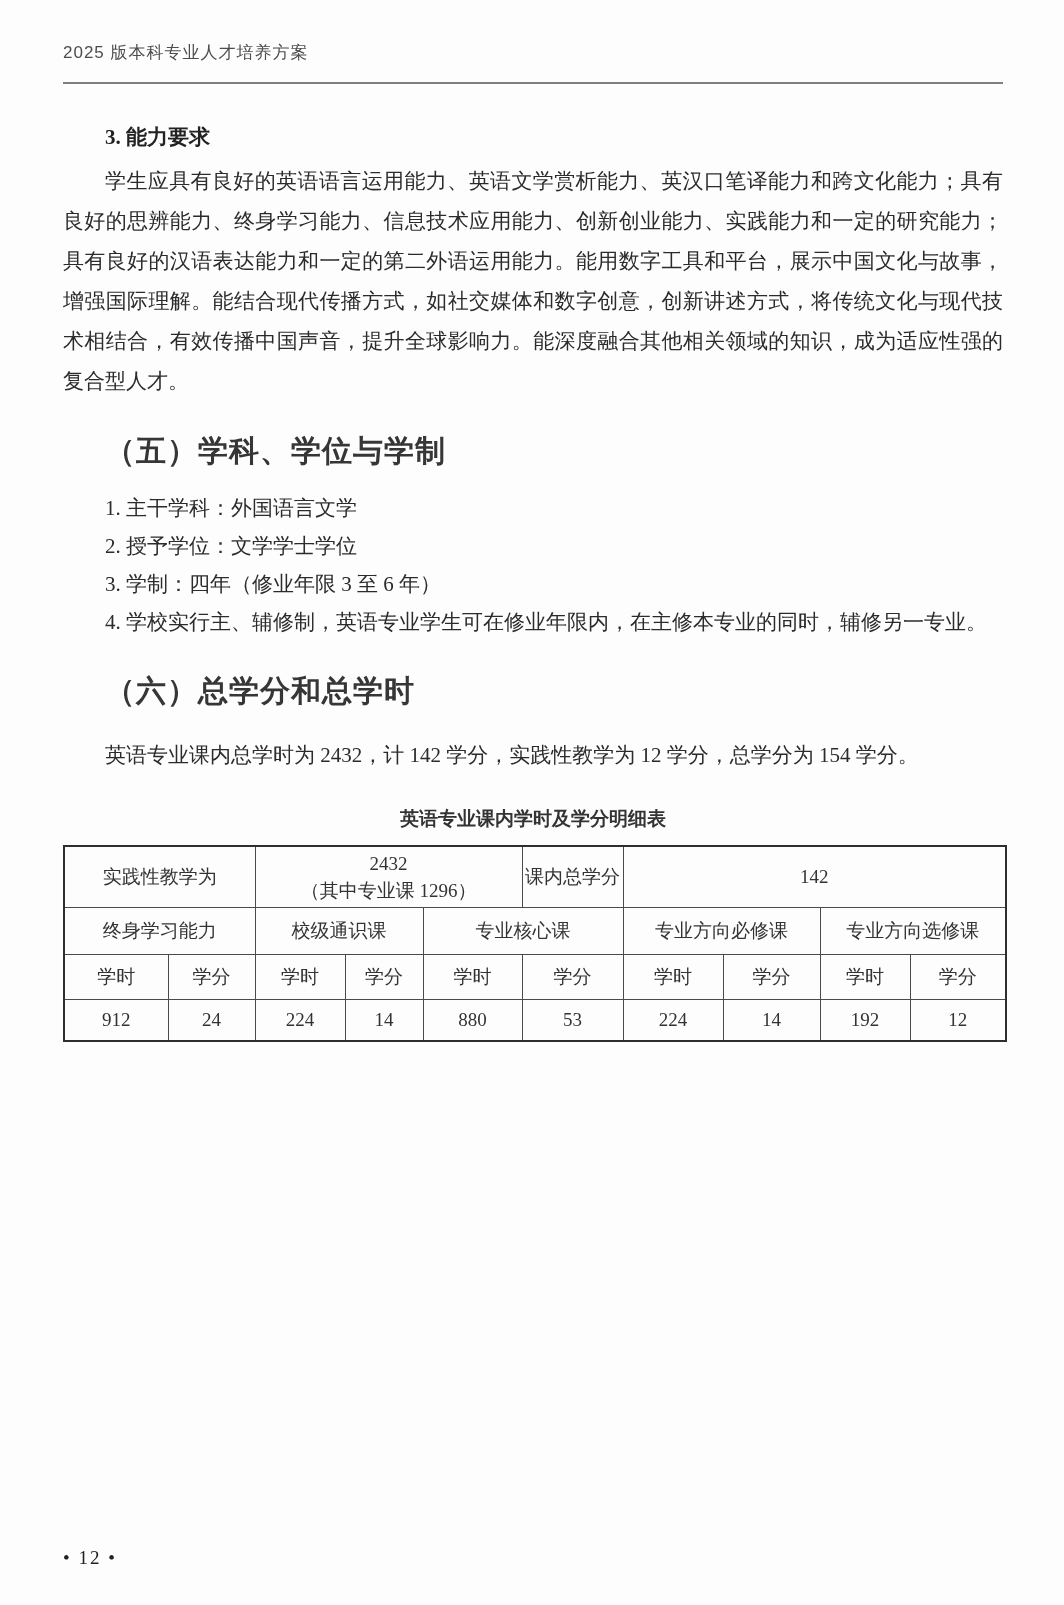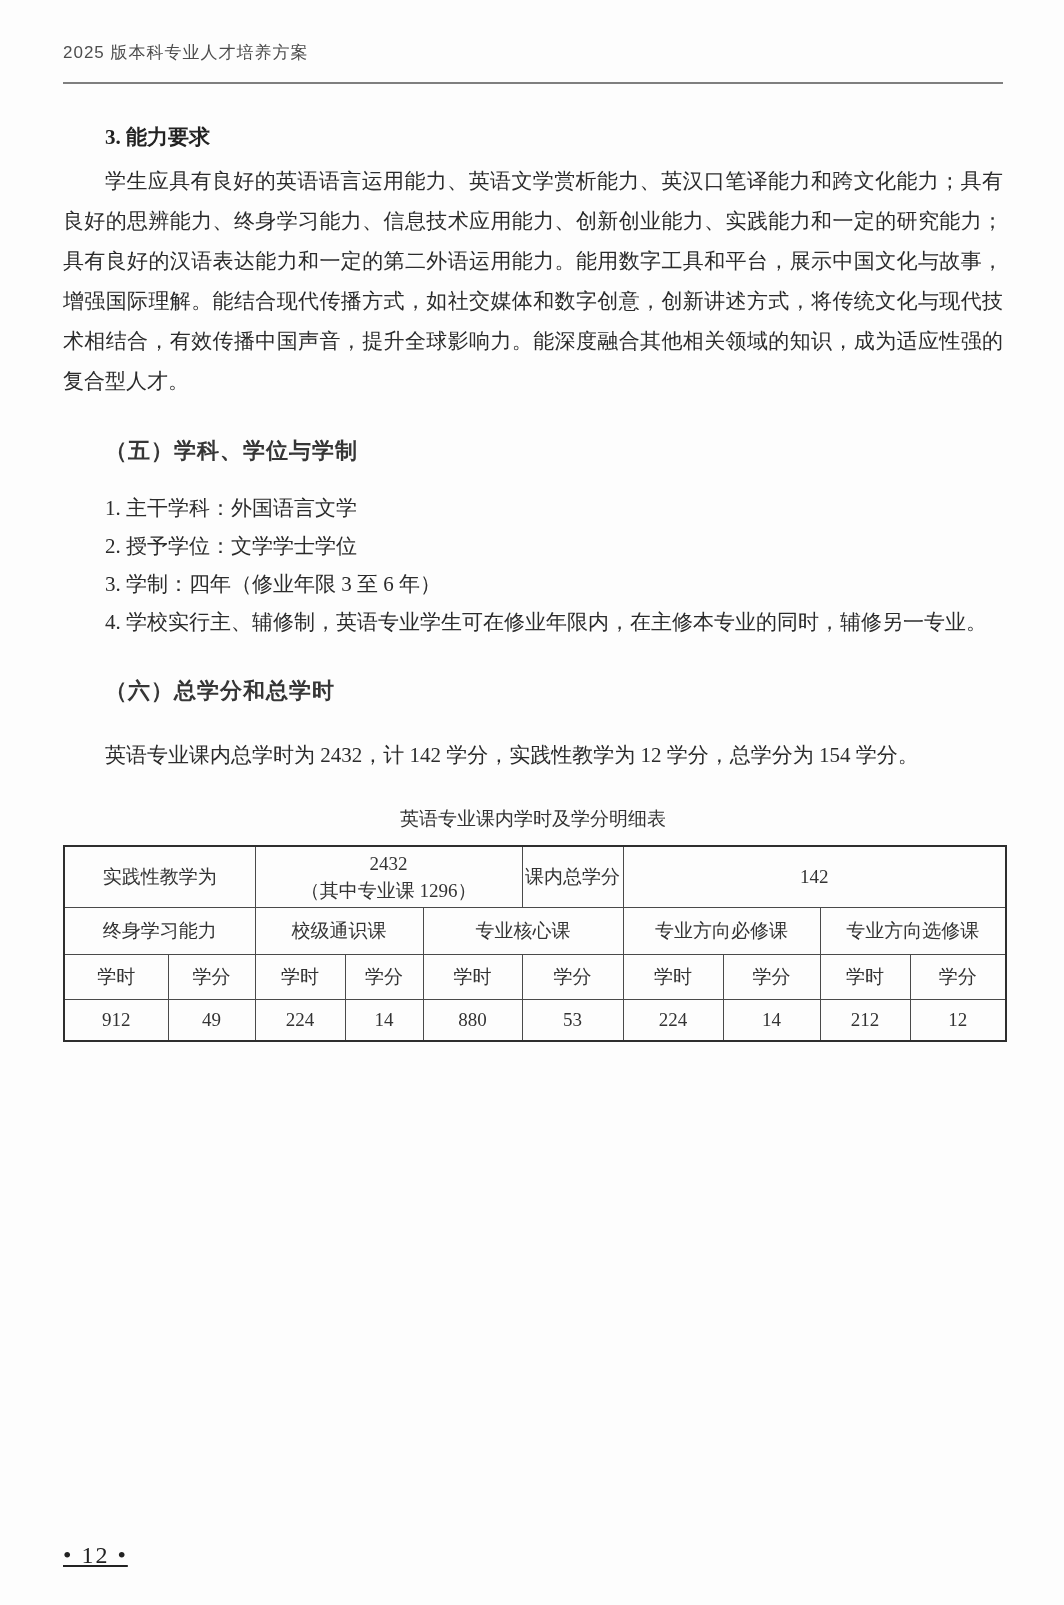--- a/index.html
+++ b/index.html
@@ -41,42 +41,42 @@
     margin: 11px 0 0 0;
     font-size: 21px;
     line-height: 40px;
     text-align: justify;
     text-indent: 2em;
     color: #2b2b2b;
   }
   .section-heading {
     margin: 36px 0 0 42px;
     font-family: "Liberation Sans", sans-serif;
-    font-size: 22px;
+    font-size: 30px;
     font-weight: bold;
     letter-spacing: 1px;
     color: #363636;
     line-height: 28px;
   }
   .list-block { margin-top: 24px; }
   .list-item {
     margin: 0;
     font-size: 21px;
     line-height: 38px;
     text-indent: 2em;
     text-align: justify;
     color: #2b2b2b;
   }
   .single-para { margin-top: 30px; }
   
   .table-title {
     margin-top: 32px;
     text-align: center;
     font-family: "Liberation Sans", sans-serif;
-    font-weight: normal;
+    font-weight: bold;
     font-size: 19px;
     color: #333333;
     line-height: 24px;
   }
   table.detail-table {
     margin-top: 14px;
     width: 942px;
     border-collapse: collapse;
     table-layout: fixed;
     border: 2px solid #2e2e2e;
@@ -93,24 +93,23 @@
   tr.row-summary td { height: 60px; }
   tr.row-summary .two-line div { line-height: 27px; }
   tr.row-categories td { height: 46px; }
   tr.row-subheaders td { height: 44px; }
   tr.row-values td { height: 40px; }
   
   .page-number {
     position: absolute;
     left: 63px;
     bottom: 36px;
-    font-size: 24px;
+    font-size: 19px;
     color: #222222;
     letter-spacing: 2px;
-    text-decoration: underline;
   }
 </style>
 </head>
 <body>
 
 <div class="page">
 
   <header>
     <div class="header-title">2025 版本科专业人才培养方案</div>
     <div class="header-rule"></div>
@@ -171,28 +170,28 @@
           <td>学分</td>
           <td>学时</td>
           <td>学分</td>
           <td>学时</td>
           <td>学分</td>
           <td>学时</td>
           <td>学分</td>
         </tr>
         <tr class="row-values">
           <td>912</td>
-          <td>49</td>
+          <td>24</td>
           <td>224</td>
           <td>14</td>
           <td>880</td>
           <td>53</td>
           <td>224</td>
           <td>14</td>
-          <td>212</td>
+          <td>192</td>
           <td>12</td>
         </tr>
       </tbody>
     </table>
 
   </main>
 
   <div class="page-number">• 12 •</div>
 
 </div>

